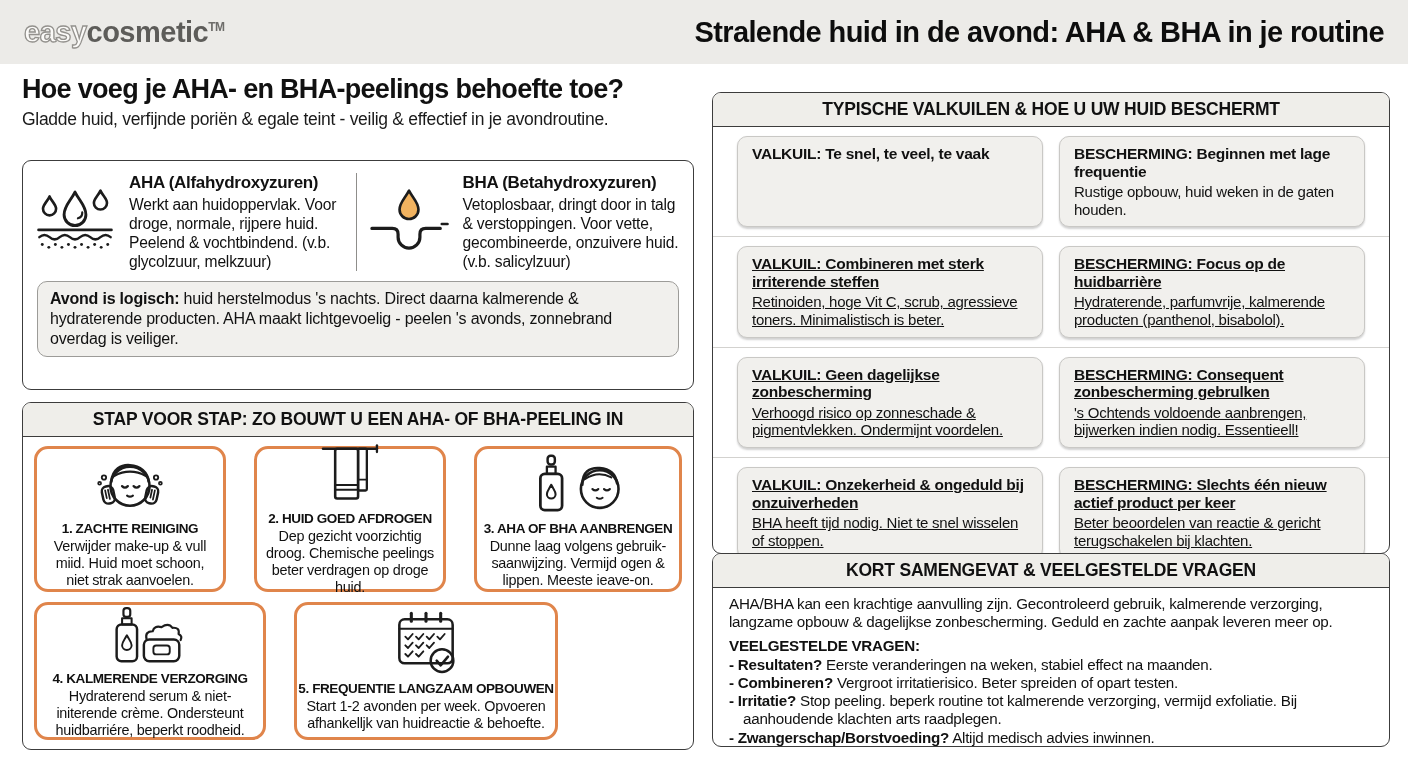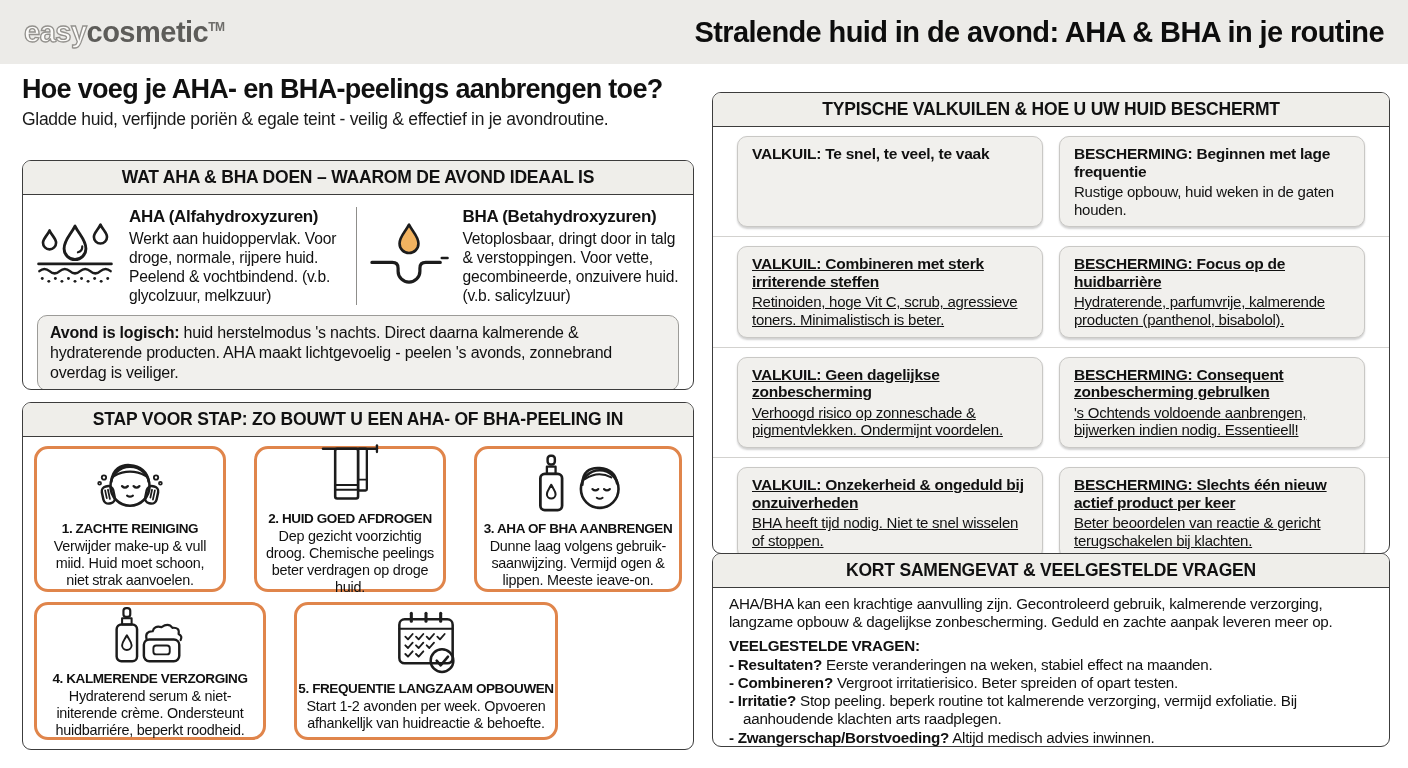--- a/index.html
+++ b/index.html
@@ -68,26 +68,25 @@
 <body>
 
 <div class="topbar">
   <div class="logo">
     <span class="logo-easy">easy</span><span class="logo-cosmetic">cosmetic</span><sup class="logo-tm">TM</sup>
   </div>
   <div class="page-title">Stralende huid in de avond: AHA &amp; BHA in je routine</div>
 </div>
 
 <div class="intro">
-  <h1>Hoe voeg je AHA- en BHA-peelings aanbrengen toe?</h1>
+  <h1>Hoe voeg je AHA- en BHA-peelings behoefte toe?</h1>
   <div class="sub">Gladde huid, verfijnde poriën &amp; egale teint - veilig &amp; effectief in je avondroutine.</div>
 </div>
 
 <div class="panel" id="what-panel">
-  <div class="panel-head">WAT AHA &amp; BHA DOEN – WAAROM DE AVOND IDEAAL IS</div>
   <div class="what-cols">
     <div class="what-col">
       <div class="what-ic">
         <svg width="80" height="76" viewBox="0 0 110 90">
           <path class="ln" stroke-width="4" d="M55 8 C49 20 40 27 40 39 a15 15 0 0 0 30 0 C70 27 61 20 55 8 Z"></path>
           <path class="ln" stroke-width="3" d="M59 44 a8 8 0 0 0 6 -8"></path>
           <path class="ln" stroke-width="3.6" d="M20 14 C17 21 11 25 11 31 a9 9 0 0 0 18 0 C29 25 23 21 20 14 Z"></path>
           <path class="ln" stroke-width="3.6" d="M90 6 C87 13 81 17 81 23 a9 9 0 0 0 18 0 C99 17 93 13 90 6 Z"></path>
           <line class="ln" stroke-width="4" x1="5" y1="60" x2="105" y2="60"></line>
           <path class="ln" stroke-width="3.4" d="M6 70 q7 -6 14 0 t14 0 t14 0 t14 0 t14 0 t14 0 t14 0"></path>

